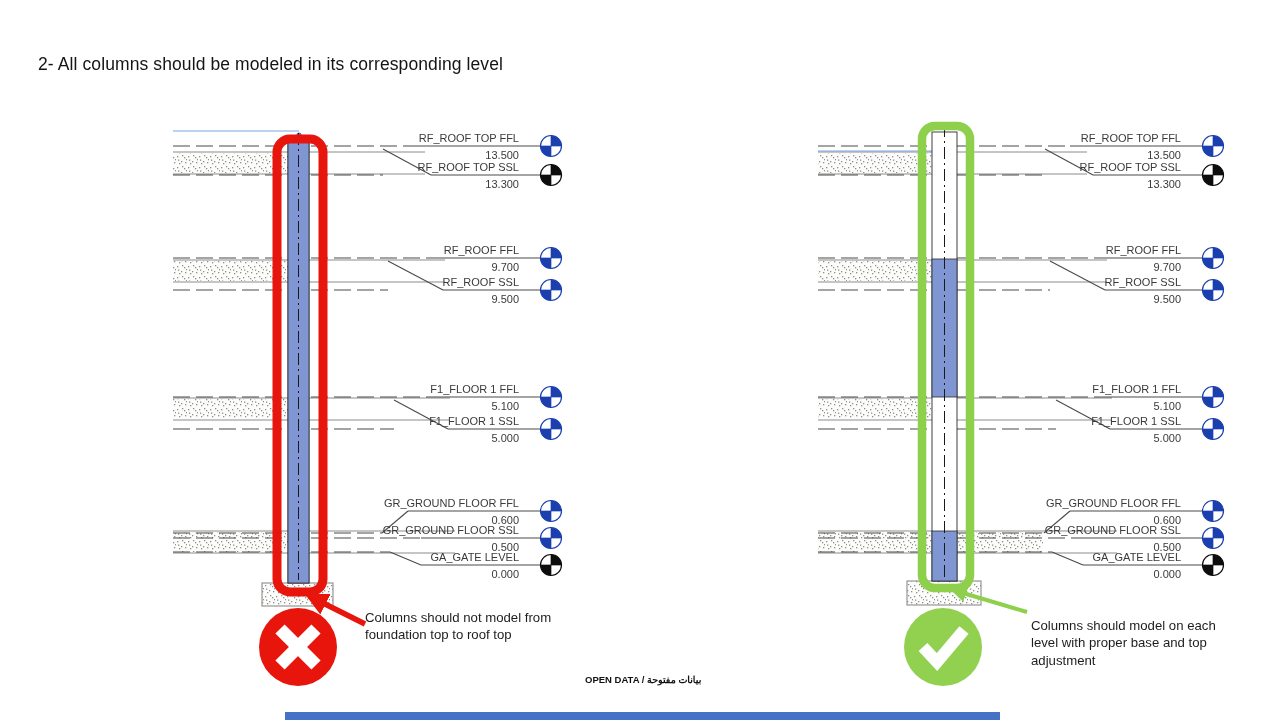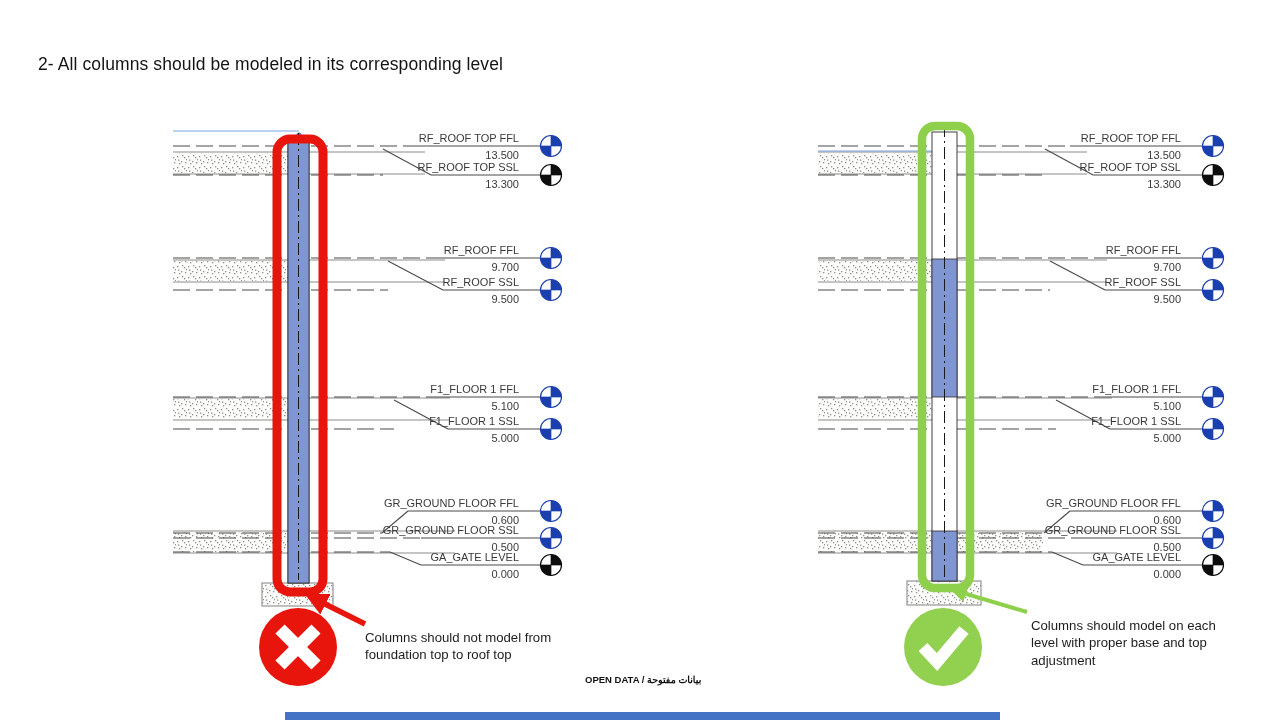--- a/index.html
+++ b/index.html
@@ -4,21 +4,21 @@
 <style>
   html,body{margin:0;padding:0;background:#ffffff;}
   body{width:1280px;height:720px;position:relative;overflow:hidden;
        font-family:"Liberation Sans",sans-serif;}
   .slide{position:absolute;inset:0;background:#ffffff;}
   .title{position:absolute;left:38px;top:54px;font-size:17.5px;color:#141414;
          letter-spacing:.1px;white-space:nowrap;}
   #diagram-svg{position:absolute;left:0;top:0;width:1280px;height:720px;}
   #diagram-svg text{font-family:"Liberation Sans",sans-serif;}
   .caption{position:absolute;font-size:13.2px;line-height:1.32;color:#1d1d1d;}
-  .caption-left{left:365px;top:629px;width:220px;}
+  .caption-left{left:365px;top:609px;width:220px;}
   .caption-right{left:1031px;top:595px;width:200px;margin-top:22px;}
   .footer{position:absolute;left:585px;top:674px;font-size:9.5px;color:#111;
           white-space:nowrap;direction:ltr;font-weight:bold;}
   .bottom-bar{position:absolute;left:285px;top:712px;width:715px;height:8px;}
 </style>
 </head>
 <body>
 
 <div class="slide">
   <div class="title">2- All columns should be modeled in its corresponding level</div>

